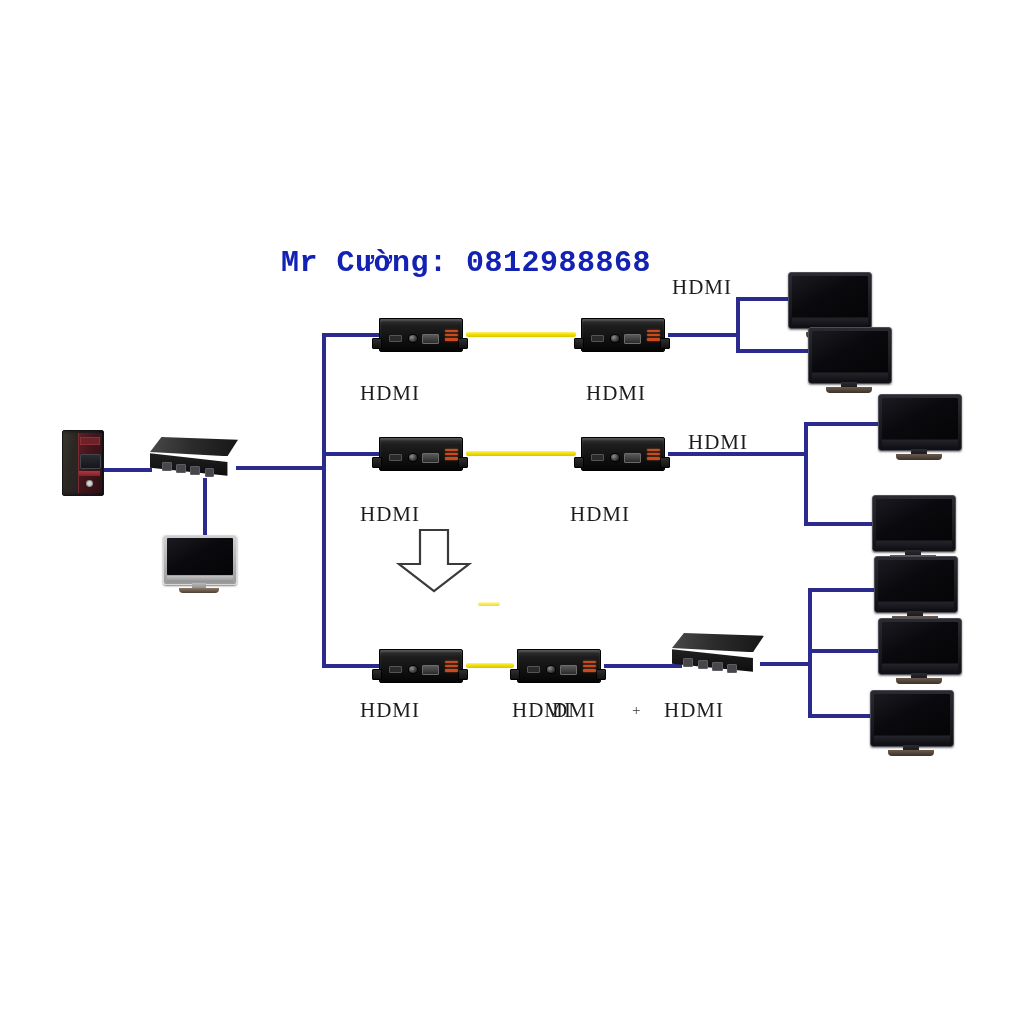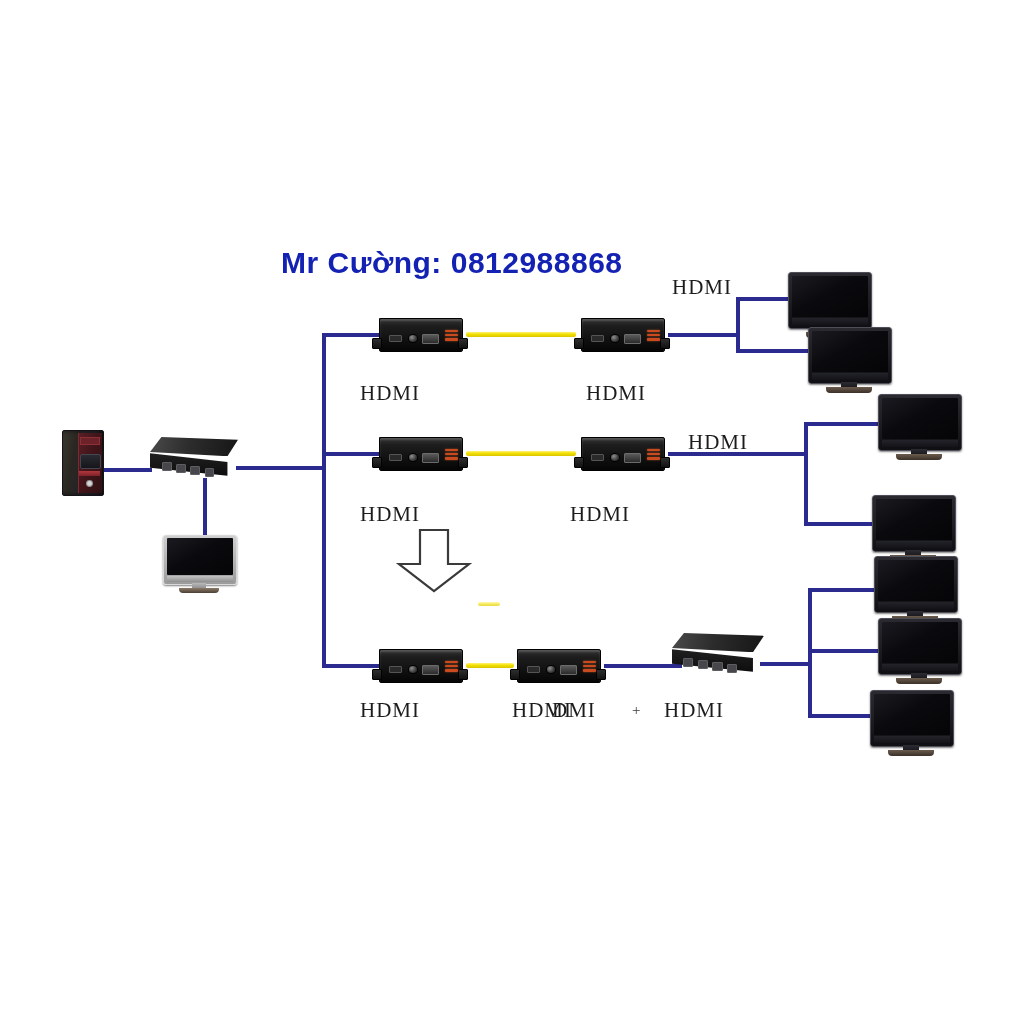--- a/index.html
+++ b/index.html
@@ -7,21 +7,21 @@
     width:1024px;height:1024px;
     background:#ffffff;
     font-family:"Liberation Serif", serif;
     overflow:hidden;
   }
   #stage{position:relative;width:1024px;height:1024px;}
 
   
   .title{
     position:absolute;
-    font-family:Liberation Sans, sans-serif;
+    font-family:Liberation Mono, monospace;
     font-weight:bold;
     font-size:30px;
     color:#1422b4;
     white-space:nowrap;
     letter-spacing:0.5px;
   }
 
   
   .hdmi{
     position:absolute;

